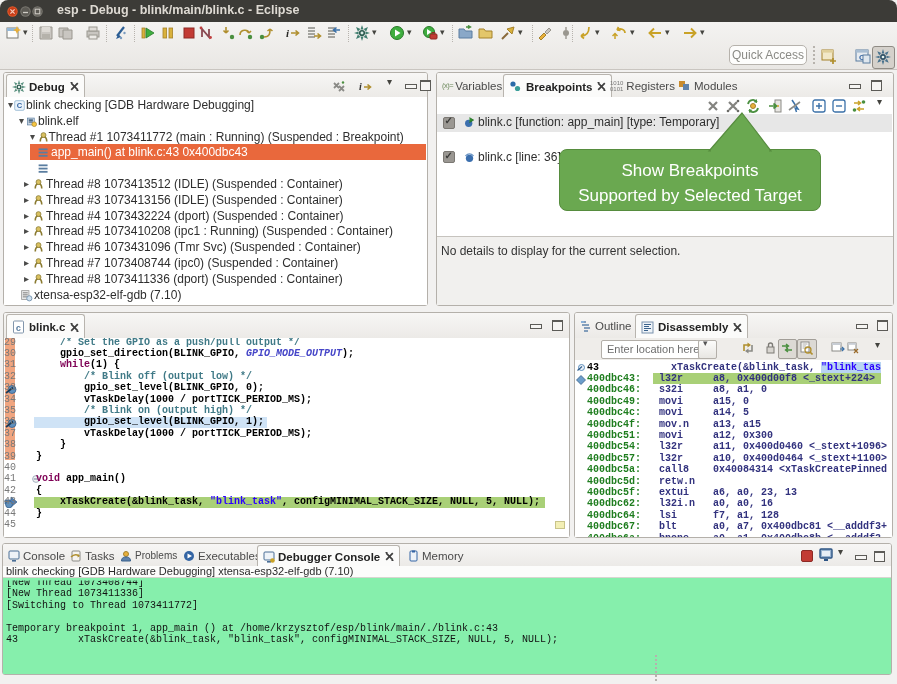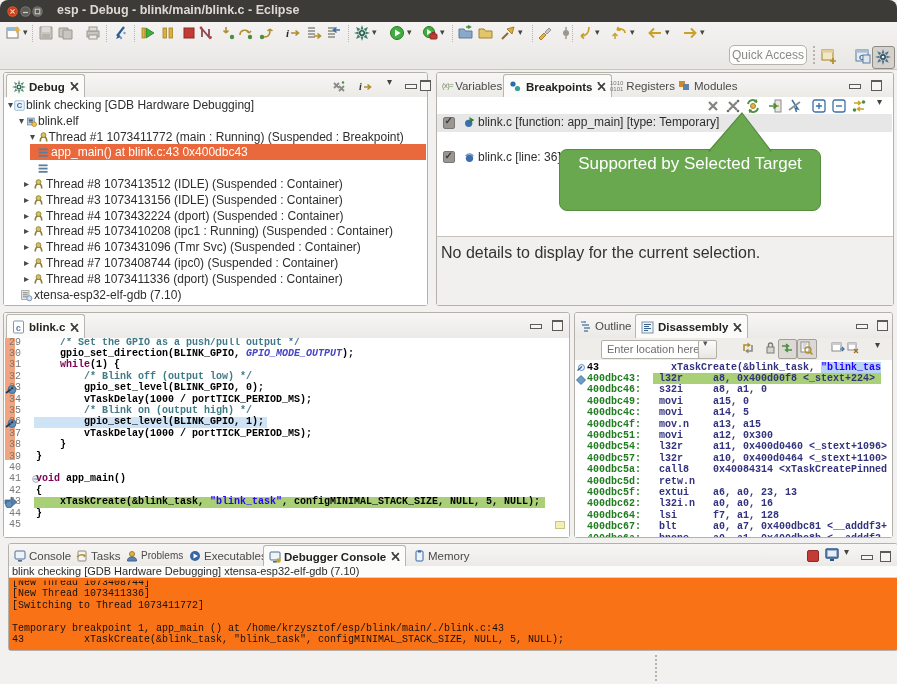--- a/index.html
+++ b/index.html
@@ -454,29 +454,30 @@
     <div class="treerow" style="left:0;top:51.5px;right:0;">
       <span class="cb" style="left:6px;"></span>
       <svg class="ti" style="left:26px;" viewBox="0 0 16 16">
           <circle cx="8" cy="9" r="4.5" fill="#3b6fae"></circle>
           <path d="M3 6 Q8 1 13 6" fill="none" stroke="#6a94c4" stroke-width="1.6"></path>
         </svg>
       <span class="tt" style="left:41px;">blink.c [line: 36]</span>
     </div>
 
     <div class="abs" style="left:0;top:139px;right:0;bottom:0;background:#f1f0ee;border-top:1px solid #c6c3be;"></div>
-    <div class="abs" style="left:4px;top:147px;font-size:16px;color:#333;">No details to display for the current selection.</div>
+    <div class="abs" style="left:4px;top:147px;font-size:12px;color:#333;">No details to display for the current selection.</div>
   </div>
 
   <svg class="abs" style="left:264px;top:39px;width:78px;height:40px;z-index:61;" viewBox="0 0 78 40">
       <path d="M41 1 L70 39 L8 39 Z" fill="#6aa850" stroke="#568c3e" stroke-width="1.2"></path>
       <path d="M10 39.4 L68 39.4" stroke="#6aa850" stroke-width="3"></path>
     </svg>
   <div class="abs" style="left:122px;top:76px;width:260px;height:60px;background:#6aa850;border:1px solid #568c3e;border-radius:8px;z-index:60;"></div>
   <div class="abs" style="left:122px;top:76px;width:262px;z-index:62;text-align:center;color:#fff;font-size:17px;">
+    <div style="margin-top:12px;">Show Breakpoints</div>
     <div style="margin-top:5px;">Supported by Selected Target</div>
   </div>
 </div>
 
 <div class="panel" style="left:3px;top:312px;width:567px;height:226px;">
   <div class="phead" style="height:25px;"></div>
   <div class="tab active" style="left:2px;height:24px;"><svg width="13" height="14" viewBox="0 0 13 14" style="margin-right:4px;">
         <rect x="1.5" y="1" width="10" height="12" rx="1" fill="#fff" stroke="#8296ac"></rect>
         <text x="6.5" y="10.5" font-size="9" font-weight="bold" fill="#5a7da0" text-anchor="middle" font-family="Liberation Mono">c</text>
       </svg>blink.c <svg width="9" height="9" viewBox="0 0 9 9" style="margin-left:5px;">
@@ -502,21 +503,21 @@
       </svg>
     <svg class="abs" style="left:0px;top:158px;width:15px;height:12px;" viewBox="0 0 15 12">
         <path d="M1 4 L7 4 L7 1 L13 6 L7 11 L7 8 L1 8 Z" fill="#4f7fb5" stroke="#2d5a8a" stroke-width="0.7"></path>
         <circle cx="5" cy="8.5" r="3.4" fill="#5e8fbd" stroke="#39618c" stroke-width="0.8"></circle>
       </svg>
     <svg class="abs" style="left:28px;top:137px;width:8px;height:8px;" viewBox="0 0 9 9">
         <circle cx="4.5" cy="4.5" r="3.8" fill="#f4f4f4" stroke="#9aa7b8"></circle>
         <path d="M2 4.5 L7 4.5" stroke="#7a8aa0" stroke-width="1.2"></path>
       </svg>
 
-    <div id="lnums" class="mono abs" style="left:0;top:-1.5px;width:22px;text-align:center;color:#787878;line-height:11.4px;">29
+    <div id="lnums" class="mono abs" style="left:0;top:-1.5px;width:22px;text-align:left;color:#787878;line-height:11.4px;">29
 30
 31
 32
 33
 34
 35
 36
 37
 38
 39
@@ -624,21 +625,21 @@
 <span class="dis-a">400dbc5a:</span>   call8    0x40084314 &lt;xTaskCreatePinned
 <span class="dis-a">400dbc5d:</span>   retw.n
 <span class="dis-a">400dbc5f:</span>   extui    a6, a0, 23, 13
 <span class="dis-a">400dbc62:</span>   l32i.n   a0, a0, 16
 <span class="dis-a">400dbc64:</span>   lsi      f7, a1, 128
 <span class="dis-a">400dbc67:</span>   blt      a0, a7, 0x400dbc81 &lt;__adddf3+
 <span class="dis-a">400dbc6a:</span>   bnone    a0, a1, 0x400dbc8b &lt;__adddf3</div>
   </div>
 </div>
 
-<div class="panel" style="left:8px;top:543px;width:890px;height:108px;">
+<div class="panel" style="left:2px;top:543px;width:890px;height:132px;">
   <div class="phead" style="height:22px;"></div>
   <div class="tab" style="left:0px;height:21px;font-size:11.5px;"><svg width="12" height="12" viewBox="0 0 12 12" style="margin-right:3px;">
         <rect x="1" y="1" width="10" height="8" rx="1" fill="#eef3f8" stroke="#4a6e96"></rect>
         <rect x="4" y="10" width="4" height="1.6" fill="#4a6e96"></rect>
       </svg>Console</div>
   <div class="tab" style="left:62px;height:21px;font-size:11.5px;"><svg width="12" height="12" viewBox="0 0 12 12" style="margin-right:3px;">
         <rect x="2" y="1" width="8" height="10" rx="1" fill="#f6f4ef" stroke="#8a8a85"></rect>
         <path d="M1 7 Q5 3 9 6" fill="none" stroke="#b08f2e" stroke-width="1.5"></path>
         <path d="M8 4 L10 6 L7.5 7.5 Z" fill="#b08f2e"></path>
       </svg>Tasks</div>
@@ -664,21 +665,21 @@
       </svg>Memory</div>
   <div class="abs" style="left:798px;top:6px;width:10px;height:10px;background:#c23b34;border:1px solid #8e2a25;border-radius:2px;"></div>
   <svg class="abs" style="left:816px;top:4px;width:14px;height:14px;" viewBox="0 0 14 14">
       <rect x="1" y="1" width="12" height="9" rx="1" fill="#9bb4d0" stroke="#2c5484" stroke-width="1.4"></rect>
       <rect x="3" y="3" width="8" height="5" fill="#e8eef5"></rect>
       <rect x="5" y="11" width="4" height="2" fill="#2c5484"></rect>
     </svg>
   <span class="abs" style="left:835px;top:2px;font-size:10px;color:#44443f;">▾</span>
   <div class="abs" style="left:852px;top:11px;width:10px;height:3px;border:1px solid #5c5b57;background:#f6f5f3;"></div>
   <div class="abs" style="left:871px;top:7px;width:9px;height:8px;border:1px solid #5c5b57;border-top:2.5px solid #5c5b57;background:#f6f5f3;"></div>
-  <div id="consbody" class="abs" style="left:0;top:22px;right:0;bottom:0;background:#f97316;overflow:hidden;">
+  <div id="consbody" class="abs" style="left:0;top:22px;right:0;bottom:0;background:#86efac;overflow:hidden;">
     <div class="abs" style="left:0;top:0;right:0;height:11px;background:#fcfcfb;border-bottom:1px solid #d8d5d0;font-size:11px;color:#2b2b2b;line-height:11px;padding-left:3px;white-space:nowrap;overflow:hidden;">blink checking [GDB Hardware Debugging] xtensa-esp32-elf-gdb (7.10)</div>
     <div class="mono abs" style="left:3px;top:10.5px;line-height:11.5px;color:#111;clip-path:inset(4px 0 0 0);">[New Thread 1073408744]
 [New Thread 1073411336]
 [Switching to Thread 1073411772]
 
 Temporary breakpoint 1, app_main () at /home/krzysztof/esp/blink/main/./blink.c:43
 43          xTaskCreate(&amp;blink_task, "blink_task", configMINIMAL_STACK_SIZE, NULL, 5, NULL);</div>
   </div>
 </div>
 

